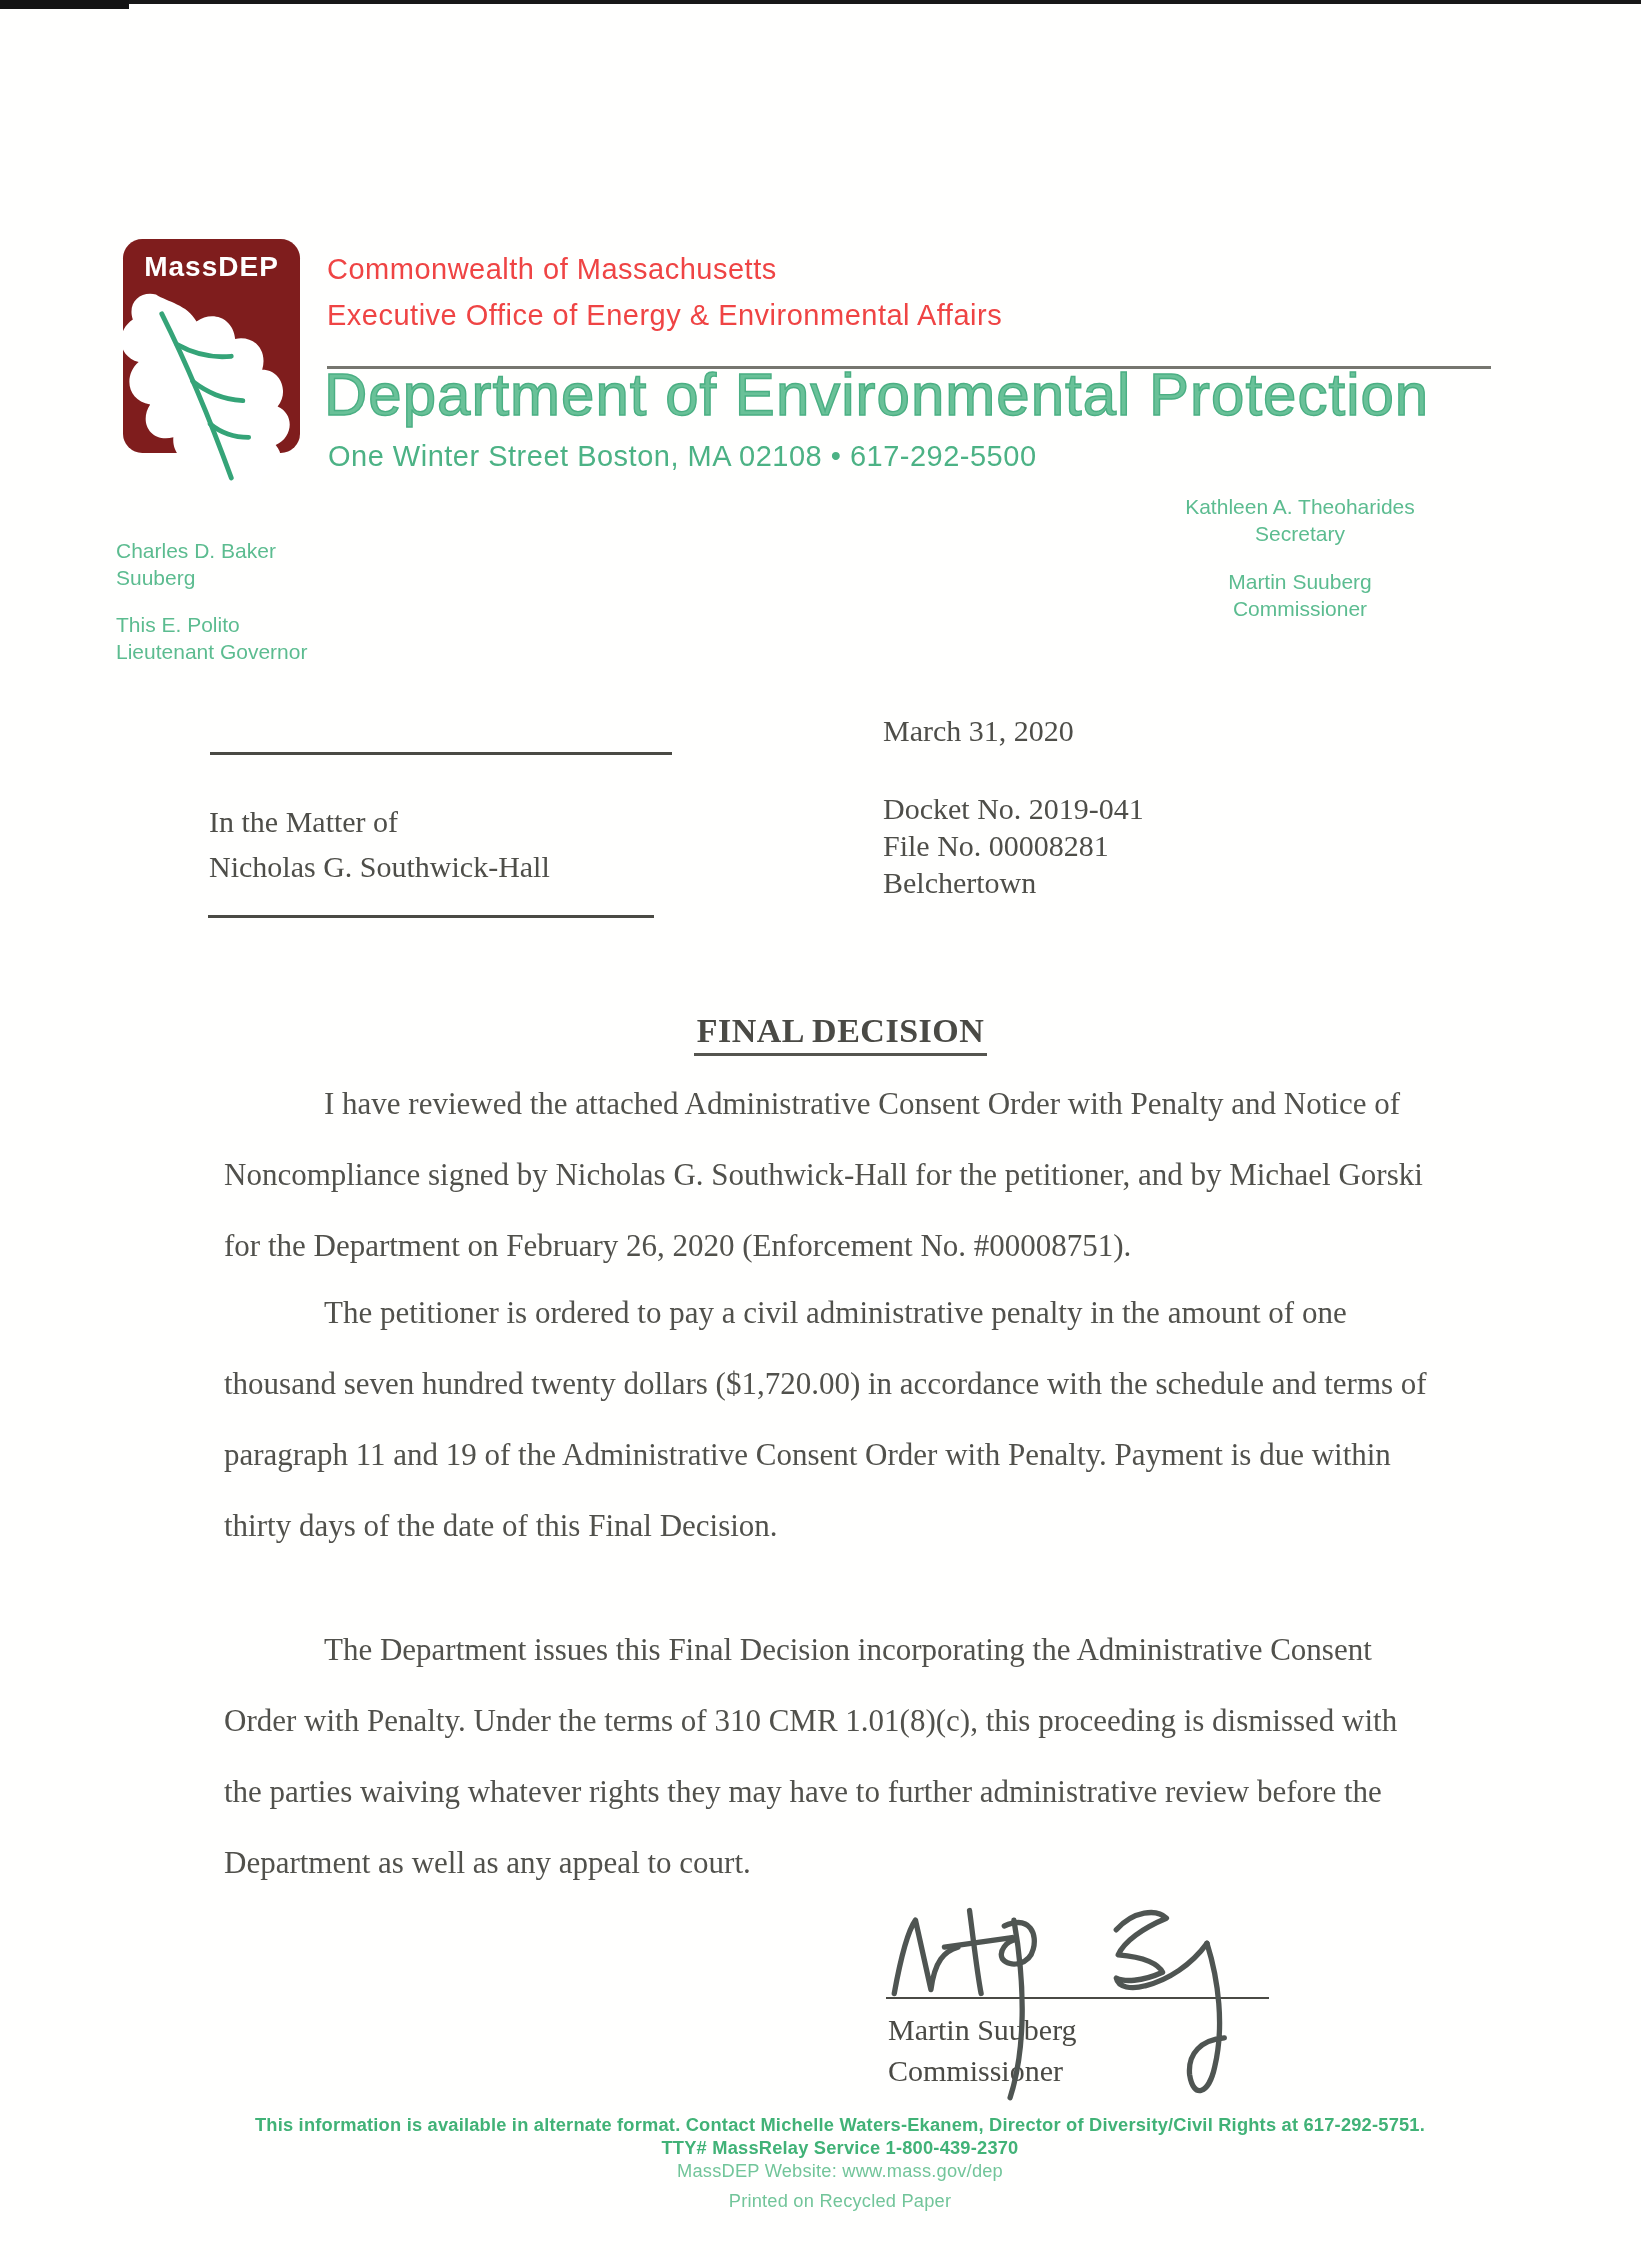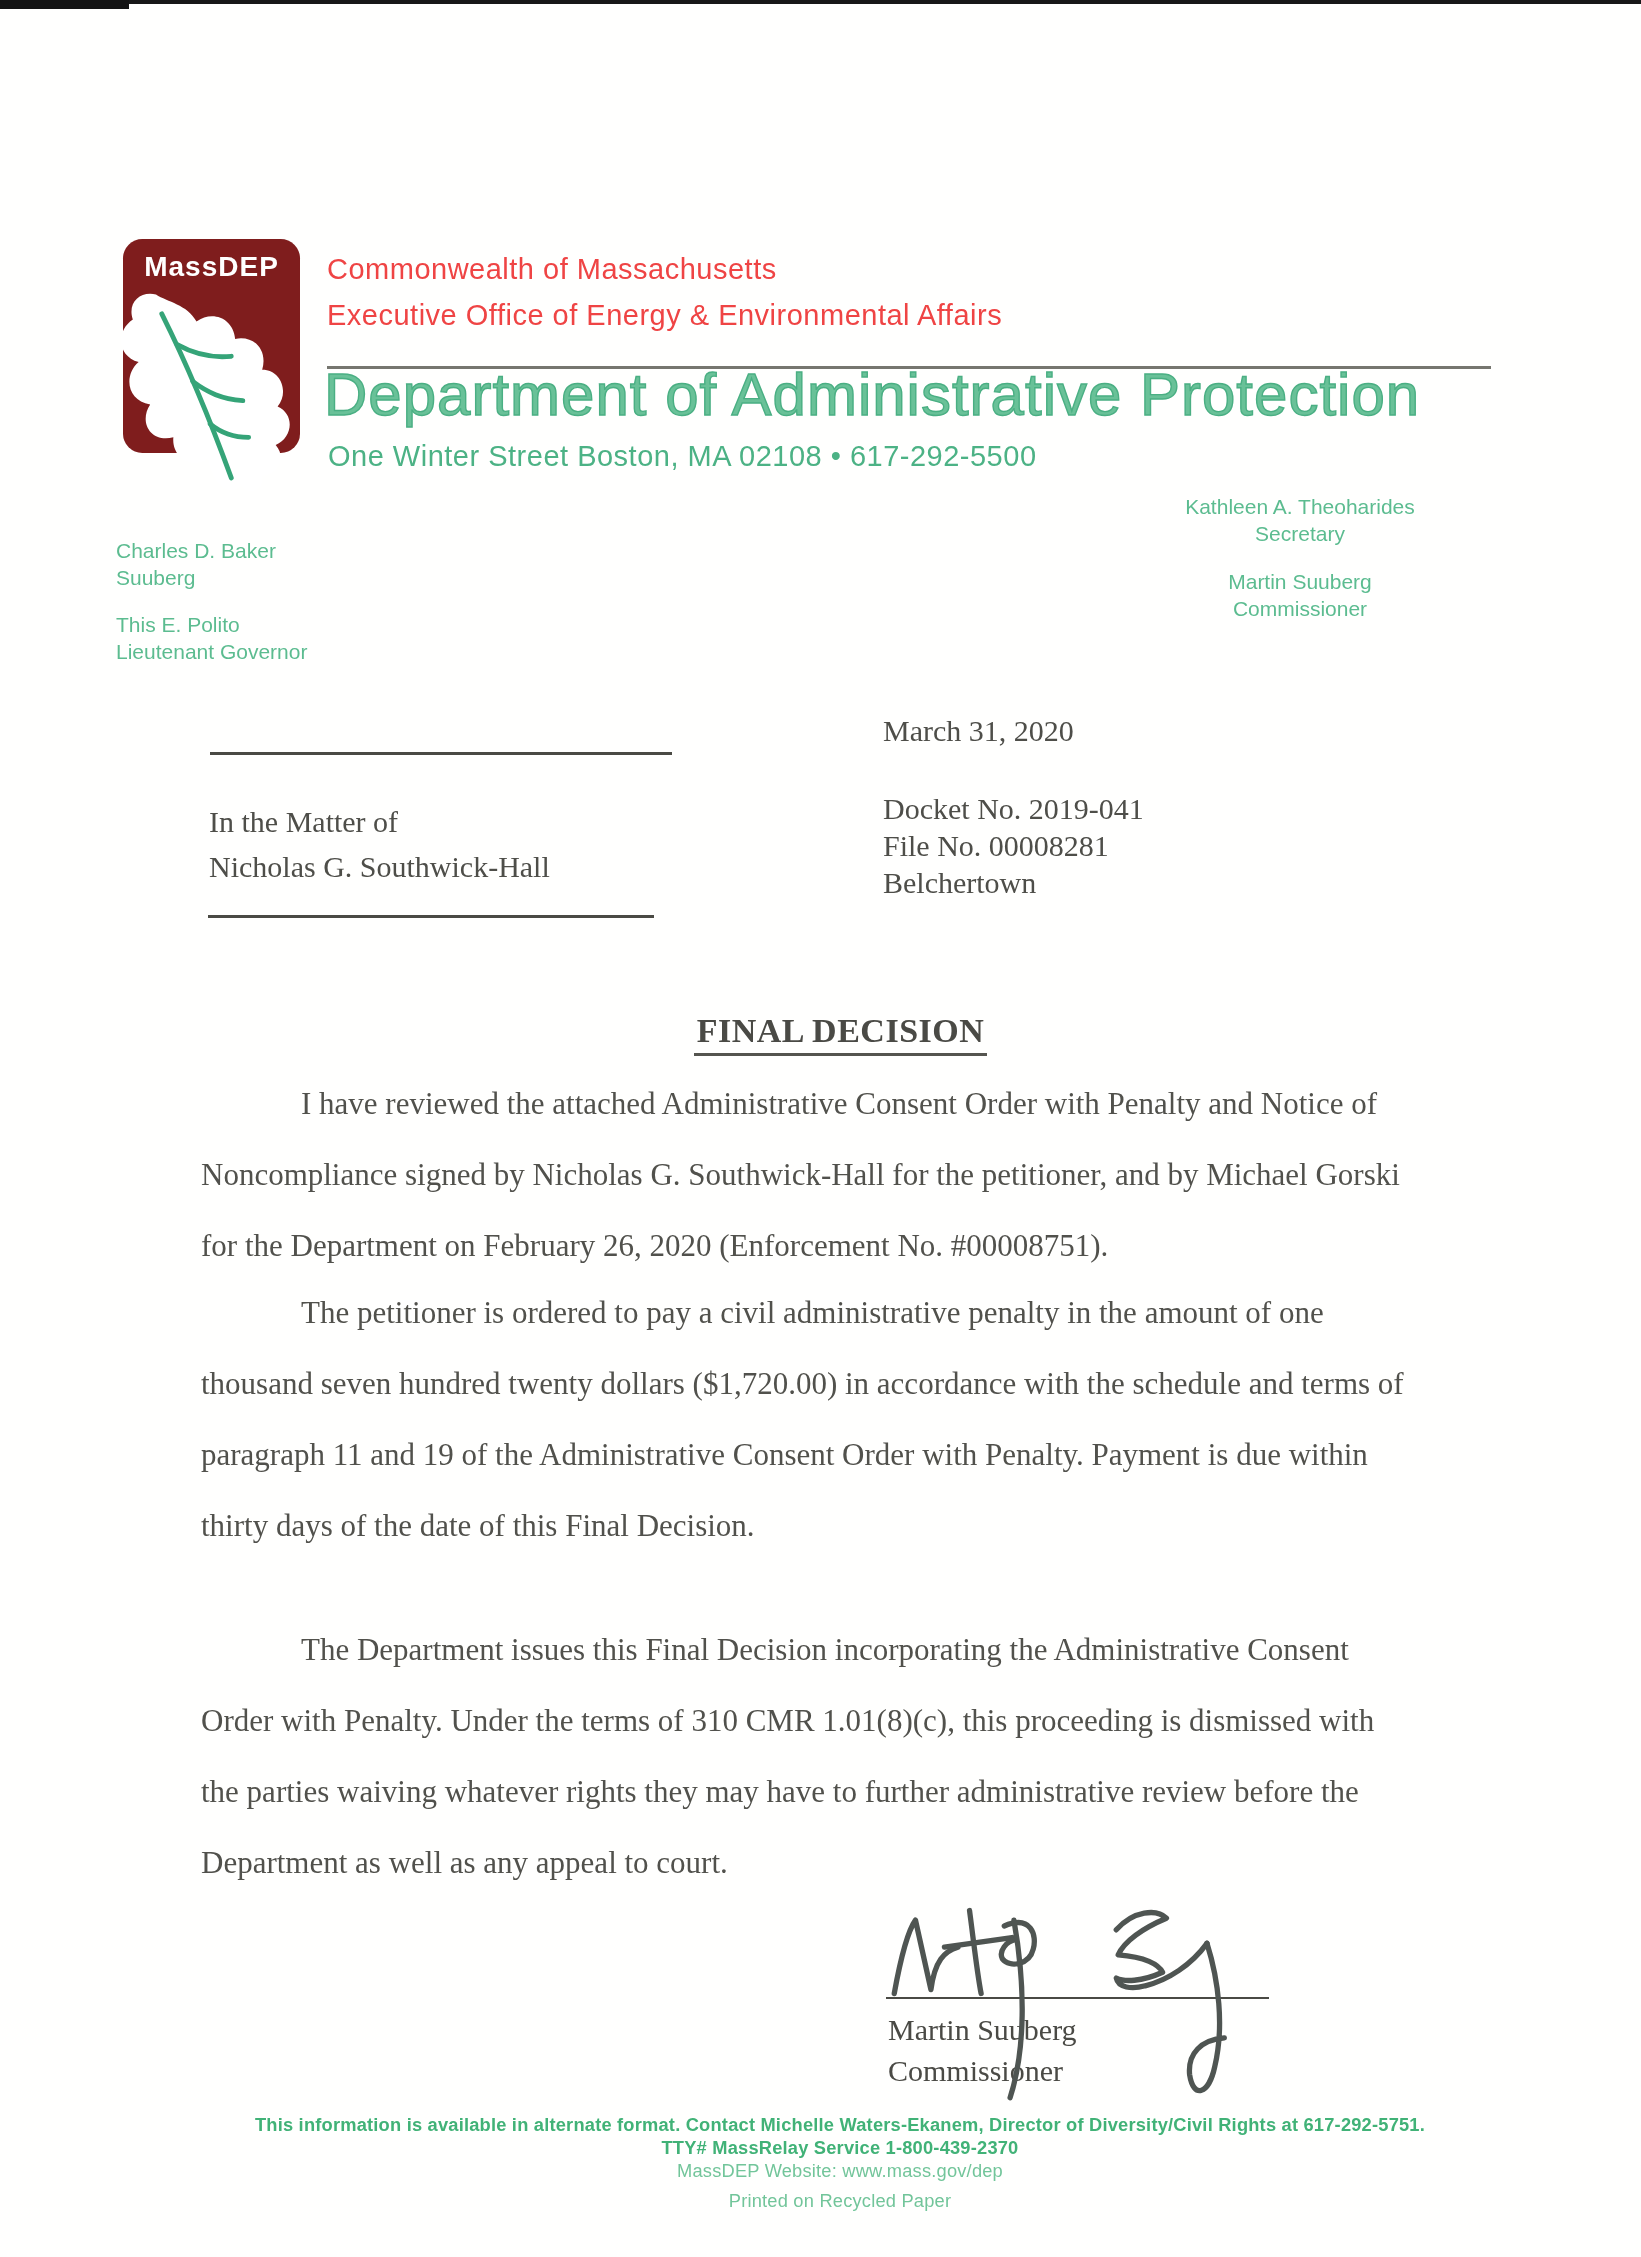--- a/index.html
+++ b/index.html
@@ -40,21 +40,21 @@
   .cap-date{position:absolute;left:883px;top:714px;font-size:30px;}
   .cap-right{position:absolute;left:883px;top:790px;font-size:30px;line-height:37px;white-space:pre-line;}
   .cap-rule1{position:absolute;left:210px;top:752px;width:462px;height:2.9px;background:#4a4a44;}
   .cap-rule2{position:absolute;left:208px;top:915px;width:446px;height:2.9px;background:#4a4a44;}
   .cap-matter{position:absolute;left:209px;top:799px;font-size:30px;line-height:45px;white-space:pre-line;}
 
   
   .decision-title-wrap{position:absolute;left:208px;top:1012px;width:1265px;text-align:center;}
   .decision-title{display:inline-block;font-size:34px;font-weight:bold;letter-spacing:0.5px;
         color:#4a4a45;border-bottom:3.9px solid #55554f;padding:0 2.9px 2.9px 2.9px;}
-  .body-par{position:absolute;left:201px;width:1332px;font-size:31px;line-height:71px;
+  .body-par{position:absolute;left:224px;width:1332px;font-size:31px;line-height:71px;
         color:#51514c;white-space:pre-line;text-indent:100px;}
   .par1{top:1068px;} .par2{top:1277px;} .par3{top:1614px;}
 
   
   .sig-svg{position:absolute;left:869px;top:1897px;width:425px;height:222px;overflow:visible;z-index:2;}
   .sig-rule{position:absolute;left:886px;top:1997px;width:383px;height:1.9px;background:#4a4a44;}
   .sig-name{position:absolute;left:888px;top:2013px;font-size:30px;color:#4a4a45;}
   .sig-title{position:absolute;left:888px;top:2054px;font-size:30px;color:#4a4a45;}
 
   
@@ -85,21 +85,21 @@
         <path d="M56 66 C74 76 92 80 112 78"></path>
         <path d="M72 104 C88 116 102 122 124 124"></path>
         <path d="M90 148 C102 158 114 162 130 162"></path>
       </g>
     </svg>
   </div>
 
   <div class="org-line1">Commonwealth of Massachusetts</div>
   <div class="org-line2">Executive Office of Energy &amp; Environmental Affairs</div>
   <div class="lh-divider"></div>
-  <div class="dept-title">Department of Administrative Protection</div>
+  <div class="dept-title">Department of Environmental Protection</div>
   <div class="lh-address">One Winter Street Boston, MA 02108 • 617-292-5500</div>
 
   <div class="official left off-l1">
     <div>Charles D. Baker</div>
     <div>Suuberg</div>
   </div>
   <div class="official left off-l2">
     <div>This E. Polito</div>
     <div>Lieutenant Governor</div>
   </div>

